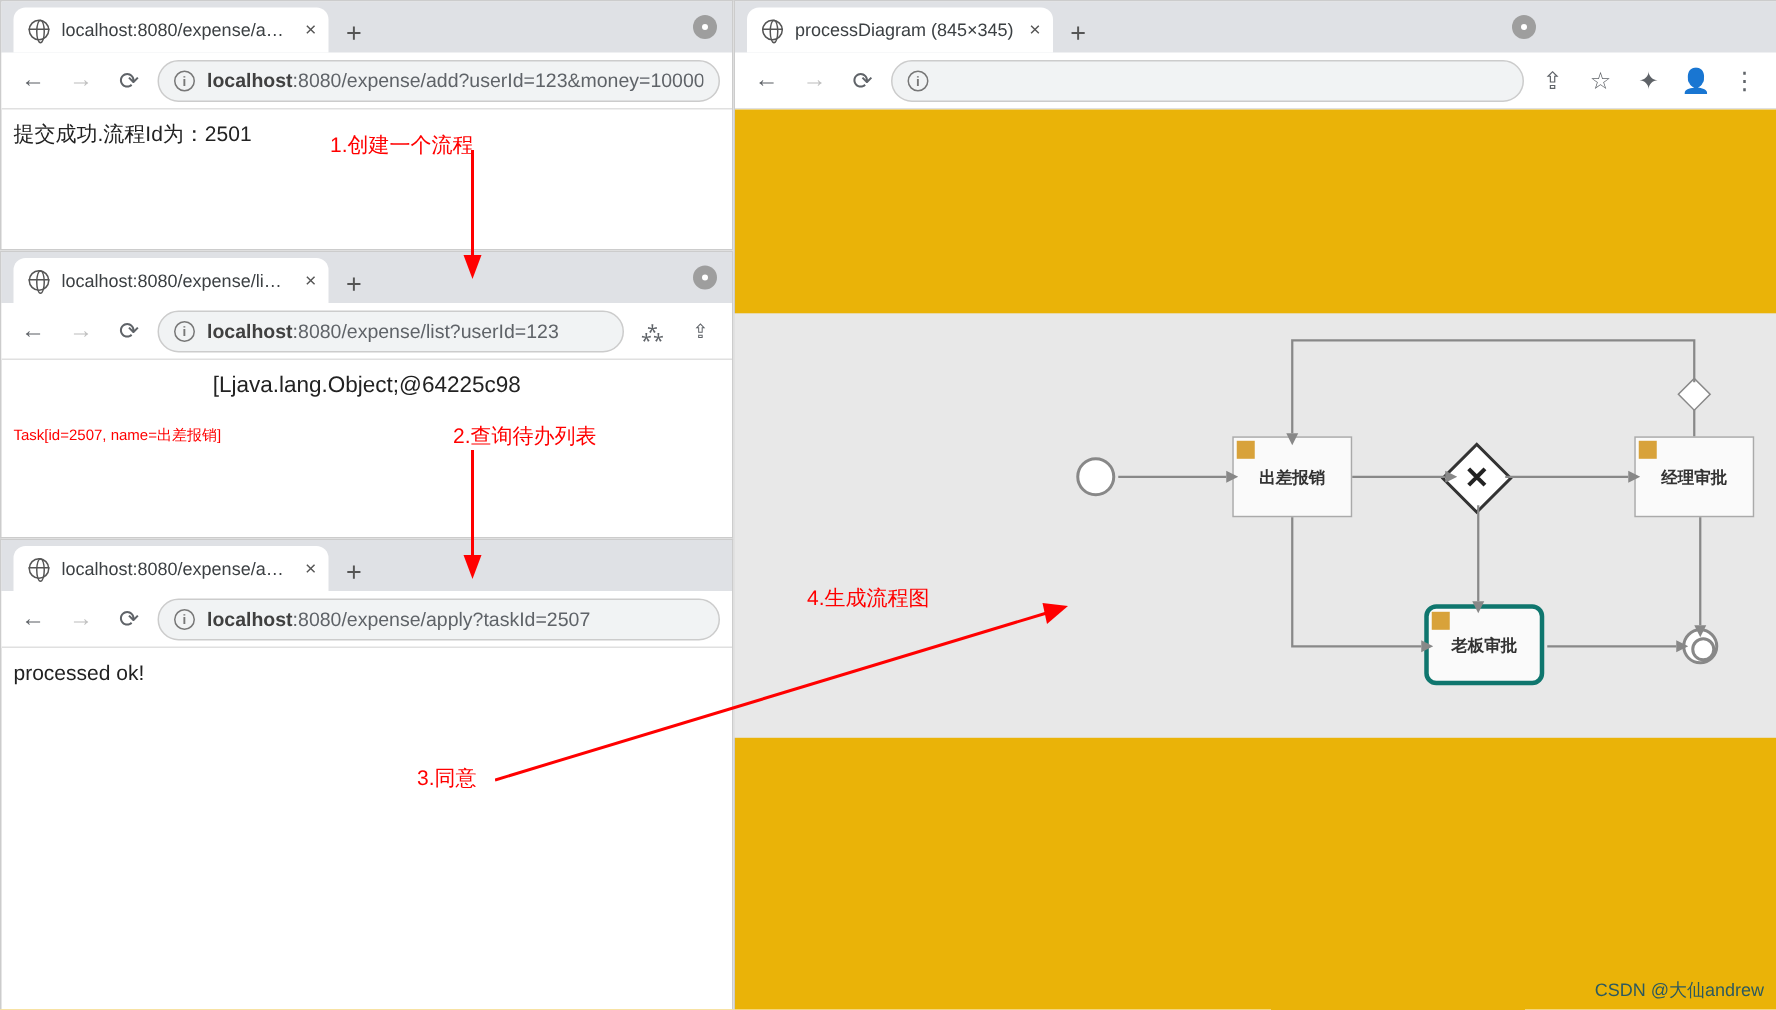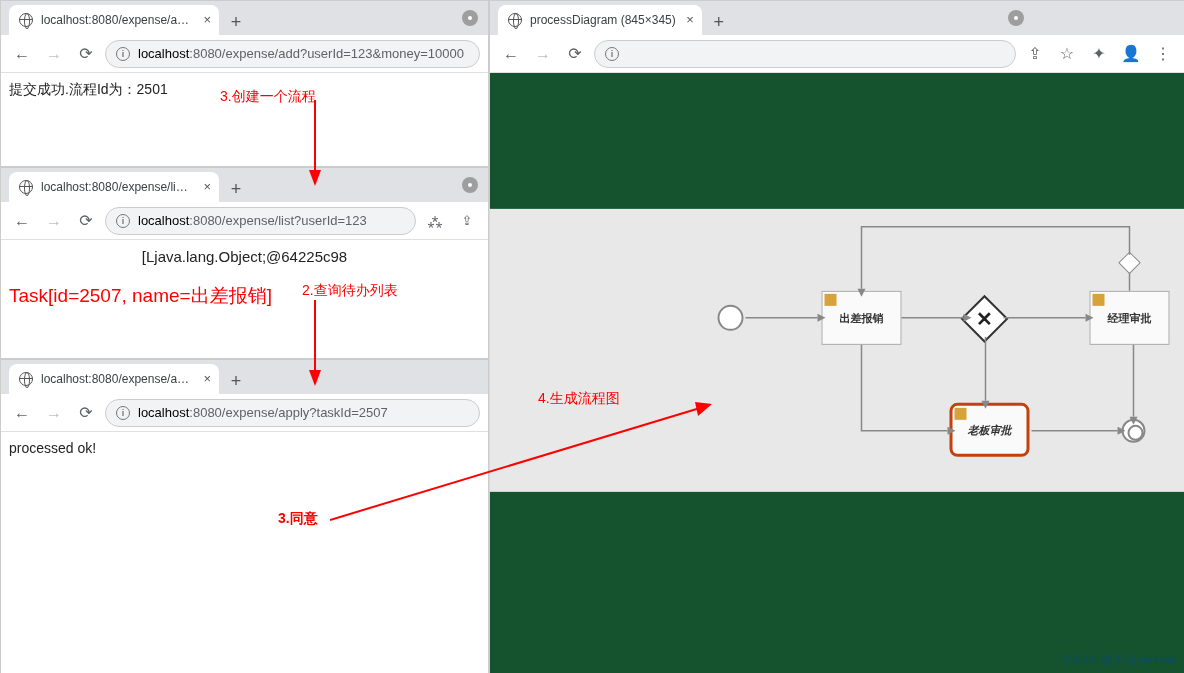--- a/index.html
+++ b/index.html
@@ -22,41 +22,41 @@
   .tabstrip .circledot { position:absolute; right:10px; top:9px; width:16px; height:16px; border-radius:50%; background:#9e9e9e; display:flex; align-items:center; justify-content:center; }
   .tabstrip .circledot::after { content:""; width:4px; height:4px; border-radius:50%; background:#fff; }
 
   
   .addr { height: 38px; background:#fff; display:flex; align-items:center; padding:0 8px; gap:6px; border-bottom:1px solid #e0e0e0; }
   .navbtn { width:26px; height:26px; display:flex; align-items:center; justify-content:center; font-size:16px; color:#5f6368; border-radius:50%; }
   .navbtn.disabled { color:#c0c0c0; }
   .urlbox { flex:1; height:28px; border:1px solid #ccc; border-radius:14px; background:#f1f3f4; display:flex; align-items:center; padding:0 10px; font-size:13px; color:#5f6368; gap:8px; overflow:hidden; }
   .urlbox .iicon { width:14px; height:14px; border:1px solid #777; border-radius:50%; display:flex; align-items:center; justify-content:center; font-size:9px; font-weight:bold; color:#777; flex:none; }
   .urlbox .urltext { white-space:nowrap; overflow:hidden; }
-  .urlbox .urltext b { color:#000000; font-weight:normal;margin-top:27px; }
+  .urlbox .urltext b { color:#404040; font-weight:bold;margin-top:27px; }
   .addr .righticons { display:flex; align-items:center; gap:6px; }
 
   
   .content { padding: 8px 8px; font-size: 14px; color:#222; }
-  .content.black { background:#14532d; height: calc(100% - 72px); position:relative; padding:0; }
+  .content.black { background:#eab308; height: calc(100% - 72px); position:relative; padding:0; }
 
   
   .anno { position:absolute; color:#f00; font-size:14px; white-space:nowrap; }
-  .task-line { color:#f00; font-size:19px; }
+  .task-line { color:#f00; font-size:10px; }
   .watermark { position:absolute; right:8px; bottom:4px; color:#0c4a6e; font-size:12px; opacity:0.85; }
 
   
   .wincontrols { display:flex; height:28px; position:absolute; right:0; top:0; }
   .wincontrols div { width:46px; display:flex; align-items:center; justify-content:center; color:#333; font-size:14px; }
 
   
   .diagram-wrap { position:absolute; left:50%; top:50%; transform:translate(-50%,-58%); background:#e8e8e8; width:695px; height:283px; }
   .diagram { position:relative; width:100%; height:100%; }
   .pnode { position:absolute; background:#fafafa; border:1px solid #aaa; width:80px; height:54px; display:flex; align-items:center; justify-content:center; font-size:11px; color:#333; font-weight:bold; }
-  .pnode.active { border:3px solid #c2410c; border-radius:8px;font-style:italic; }
+  .pnode.active { border:3px solid #0f766e; border-radius:8px; }
   .phead { position:absolute; left:2px; top:2px; width:12px; height:12px; background:#d8a23a; }
   .pstart { position:absolute; width:26px; height:26px; border:2px solid #888; border-radius:50%; background:#fff; }
   .pend { position:absolute; width:24px; height:24px; border:2px solid #888; border-radius:50%; background:#fff; }
   .pend::after { content:""; position:absolute; left:4px; top:4px; width:12px; height:12px; border:2px solid #888; border-radius:50%; }
   .pgate { position:absolute; width:34px; height:34px; border:2px solid #333; background:#fff; transform:rotate(45deg); }
   .pgate span { position:absolute; left:50%; top:50%; transform:translate(-50%,-50%) rotate(-45deg); font-size:20px; font-weight:bold; }
   .pgate.small { border:1px solid #888; width:16px; height:16px; }
   svg.arrow path { stroke:#888; stroke-width:1.5; fill:none; }
   svg.arrow polygon { fill:#888; }
 
@@ -218,23 +218,23 @@
             <polygon points="640,208 644,216 648,208"></polygon>
 
           <path d="M372 136 L372 222 L458 222"></path>
             <polygon points="458,218 466,222 458,226"></polygon>
         </svg>
       </div>
     </div>
   </div>
 </div>
 
-<div class="anno" style="left:220px; top:88px;">3.创建一个流程</div>
+<div class="anno" style="left:220px; top:88px;">1.创建一个流程</div>
 <div class="anno" style="left:302px; top:282px;">2.查询待办列表</div>
-<div class="anno" style="left:278px; top:510px;font-weight:bold;">3.同意</div>
+<div class="anno" style="left:278px; top:510px;">3.同意</div>
 <div class="anno" style="left:538px; top:390px;">4.生成流程图</div>
 
 <svg class="red-arrow" style="left:300px; top:100px; width:40px; height:90px;">
   <line x1="15" y1="0" x2="15" y2="72" stroke="#f00" stroke-width="2"></line>
   <polygon points="9,70 15,86 21,70" fill="#f00"></polygon>
 </svg>
 <svg class="red-arrow" style="left:300px; top:300px; width:40px; height:90px;">
   <line x1="15" y1="0" x2="15" y2="72" stroke="#f00" stroke-width="2"></line>
   <polygon points="9,70 15,86 21,70" fill="#f00"></polygon>
 </svg>

